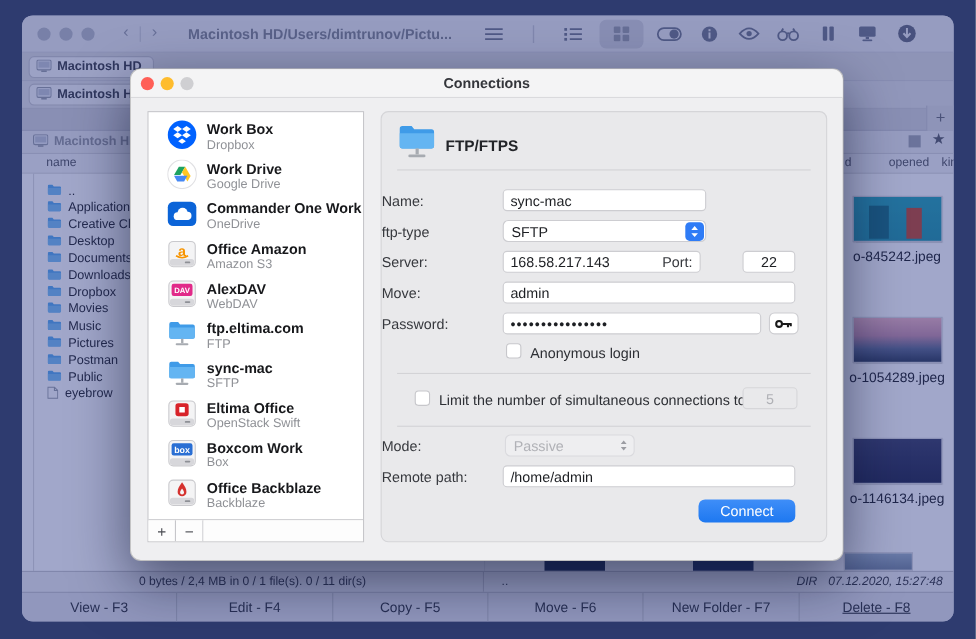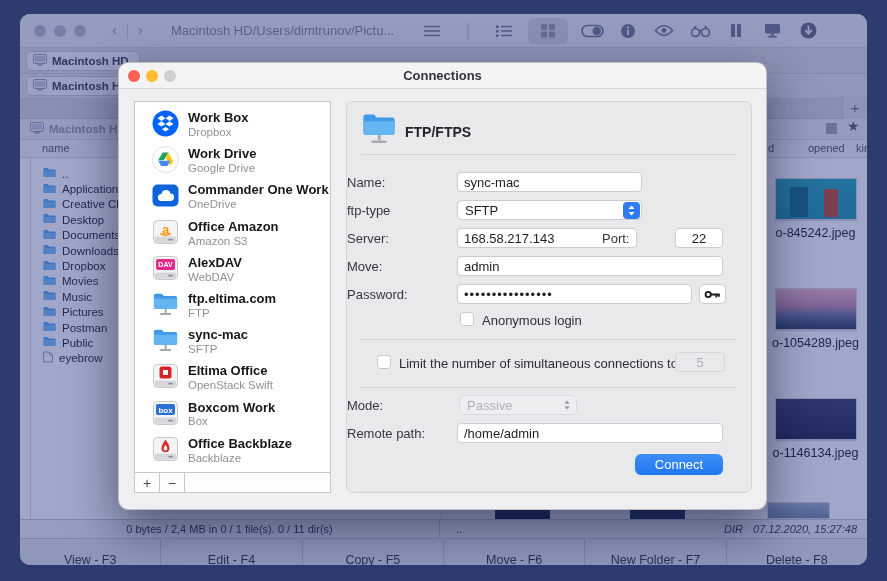--- a/index.html
+++ b/index.html
@@ -9,21 +9,21 @@
   
   .window { position:absolute; left:20px; top:14px; width:847px; height:551px;
             background:#ececee; border-radius:10px; overflow:hidden; }
 
   .toolbar { position:absolute; left:0; top:0; width:100%; height:34px; background:#ececee;
              border-bottom:1px solid #d2d2d6; display:flex; align-items:center; }
   .lights { display:flex; gap:8px; margin-left:14px; }
   .light { width:12px; height:12px; border-radius:50%; background:#b9bcc4; }
   .navs { display:flex; align-items:center; gap:10px; margin-left:26px; color:#9a9ea8; font-size:15px; }
   .navs .vsep { width:1px; height:14px; background:#c9cbd1; }
-  .pathtext { margin-left:28px; font-size:13px; font-weight:400; color:#83878f; }
+  .pathtext { margin-left:28px; font-size:13px; font-weight:700; color:#83878f; }
   .ticons { display:flex; align-items:center; gap:12px; margin-left:26px; }
   .ticon { width:24px; height:24px; display:flex; align-items:center; justify-content:center; border-radius:6px; }
   .ticon svg { display:block; }
   .ticon.active { background:#d4d4d9; width:40px; height:26px; }
 
   .row-tab1 { position:absolute; left:0; top:34px; width:100%; height:26px; background:#dededf; border-bottom:1px solid #cfcfd3;}
   .row-tab2 { position:absolute; left:0; top:60px; width:100%; height:25px; background:#e4e4e6; border-bottom:1px solid #cfcfd3;}
   .tab { position:absolute; left:6px; top:3px; height:20px; background:#f6f6f7; border:1px solid #c9c9cc;
          border-radius:5px; display:flex; align-items:center; gap:5px; padding:0 10px 0 6px;
          font-size:11.5px; font-weight:600; color:#3c3f46; }
@@ -65,25 +65,25 @@
         background:linear-gradient(#9fb2c4,#76889e); border:1px solid #d8d8db; }
   .pthumb1 { position:absolute; left:475px; top:486px; width:55px; height:19px; background:#1e2b47; }
   .pthumb2 { position:absolute; left:610px; top:486px; width:55px; height:19px; background:#233358; }
 
   .statusbar { position:absolute; left:0; top:505px; width:100%; height:19px; background:#eeeef0;
                border-top:1px solid #c8c8cc; font-size:11px; color:#35373c; display:flex; }
   .status-left  { width:420px; text-align:center; line-height:18px; border-right:1px solid #c8c8cc; }
   .status-right { flex:1; display:flex; align-items:center; padding:0 10px 0 16px; }
   .status-right .dirinfo { margin-left:auto; display:flex; gap:10px;font-style:italic; }
 
-  .fnbar { position:absolute; left:0; top:524px; width:100%; height:42px; background:#e3e4e8;
+  .fnbar { position:absolute; left:0; top:524px; width:100%; height:27px; background:#e3e4e8;
            border-top:1px solid #c3c4c8; display:flex;justify-content:space-between; }
   .fnbtn { flex:1; display:flex; align-items:center; justify-content:center; font-size:12.5px; color:#2f3237;
            border-right:1px solid #c3c4c8; }
-  .fnbtn:last-child { border-right:none; }
+  .fnbtn:last-child { border-right:none;text-decoration:underline; }
 
   
   .overlay { position:absolute; inset:0; background:rgba(30,45,128,0.42); z-index:50; }
 
   
   .dialog { position:absolute; left:118px; top:62px; width:649px; height:448px; z-index:100;
             background:#efeff1; border-radius:10px; border:1px solid rgba(0,0,0,.2);
             box-shadow:0 18px 50px rgba(8,12,40,.55); }
   .dlg-titlebar { position:absolute; left:0; top:0; width:100%; height:26px; background:#f4f4f5;
                   border-bottom:1px solid #d8d8db; border-radius:10px 10px 0 0;

